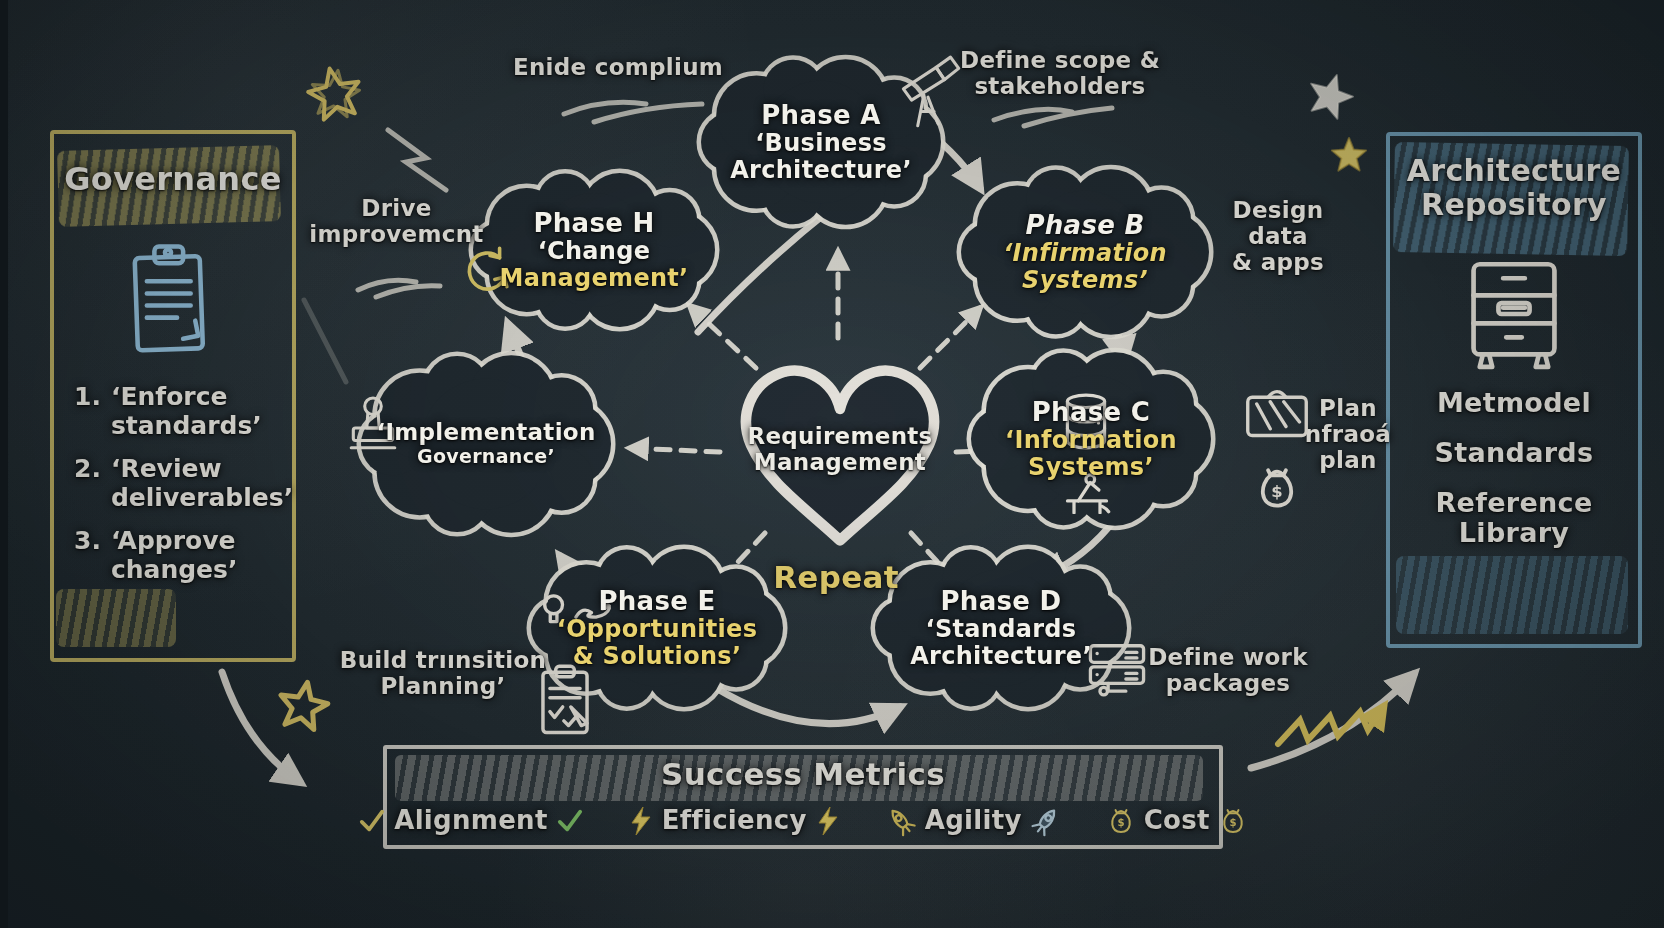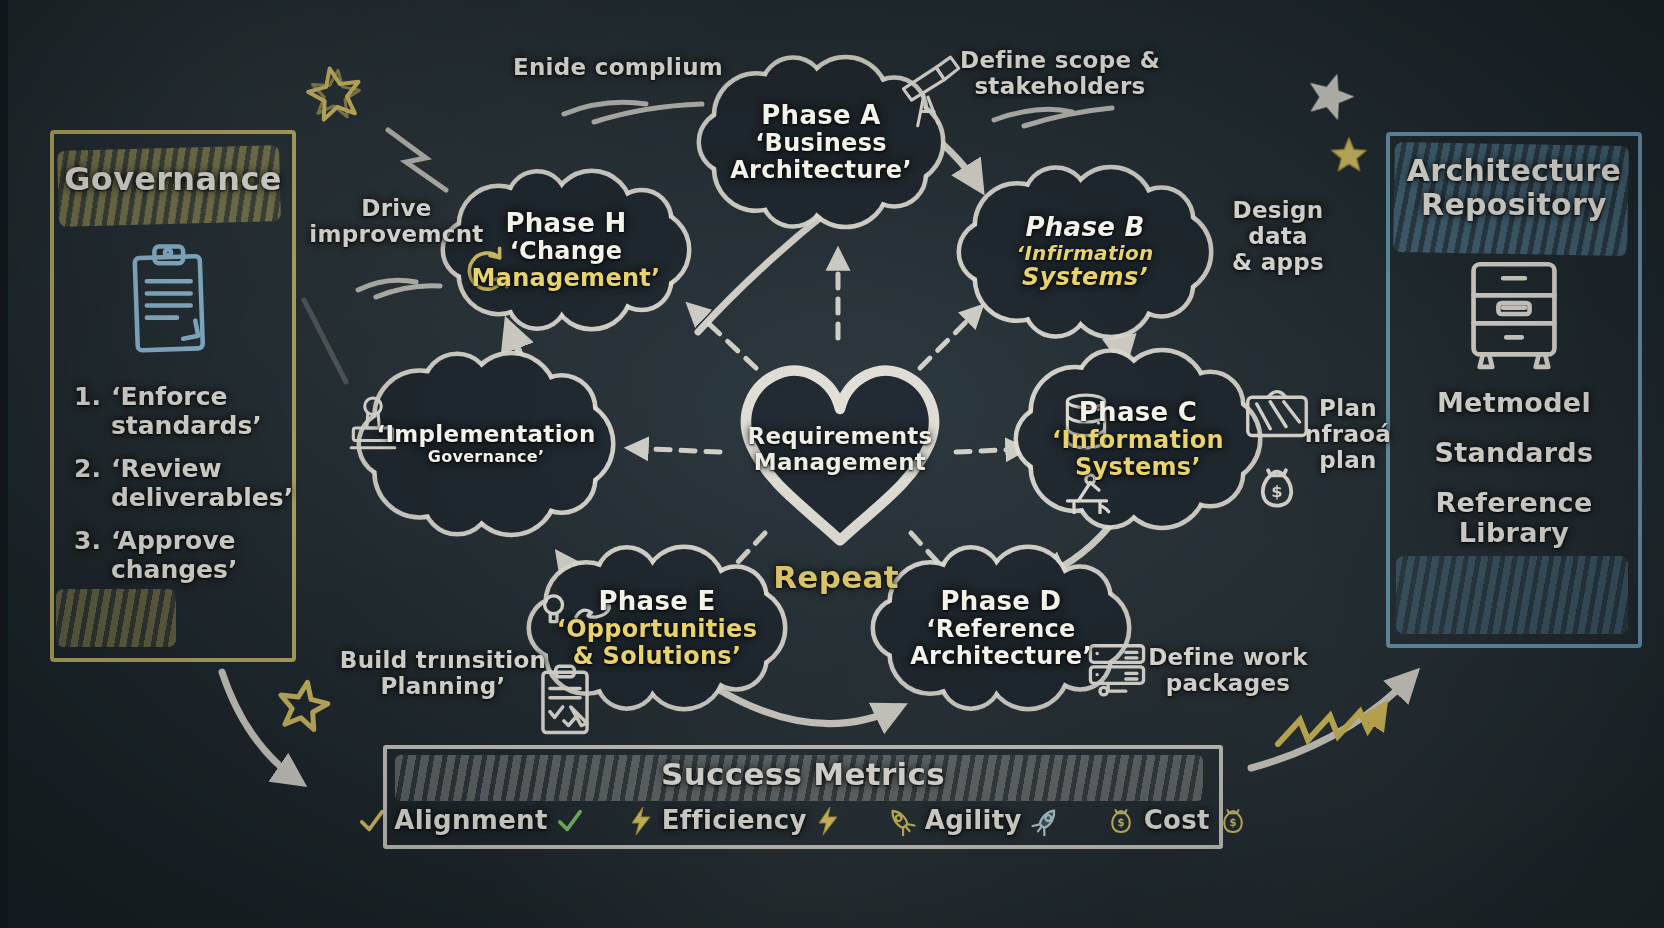--- a/index.html
+++ b/index.html
@@ -160,21 +160,21 @@
         <circle cx="198.19985765104525" cy="57.38967420281357" r="29.52" fill="#1f2930"></circle>
         <circle cx="125" cy="90" r="61.2" fill="#1f2930"></circle>
       </svg>
     <div class="cloud-text txt" style="font-size:26px;">
       <div class="w halo">Phase A</div>
       <div class="w halo" style="font-size:24px;">‘Business</div>
       <div class="w halo" style="font-size:24px;">Architecture’</div>
     </div>
   </div>
 
-  <div class="abs cloud-box" style="left:432px;top:166px;width:252px;height:168px;">
+  <div class="abs cloud-box" style="left:460px;top:166px;width:252px;height:168px;">
     <svg class="cloud" viewBox="0 0 252 168">
         <circle cx="209.368" cy="84" r="37.632000000000005" fill="#1f2930" stroke="#ece9e0" stroke-width="9" stroke-opacity=".93"></circle>
         <circle cx="201.6010200903501" cy="114.24037565994315" r="27.552" fill="#1f2930" stroke="#ece9e0" stroke-width="9" stroke-opacity=".93"></circle>
         <circle cx="151.7621287870506" cy="123.34330596609792" r="37.632000000000005" fill="#1f2930" stroke="#ece9e0" stroke-width="9" stroke-opacity=".93"></circle>
         <circle cx="97.12297990964991" cy="132.92995565035307" r="27.552" fill="#1f2930" stroke="#ece9e0" stroke-width="9" stroke-opacity=".93"></circle>
         <circle cx="58.55387121294939" cy="108.31550031683503" r="37.632000000000005" fill="#1f2930" stroke="#ece9e0" stroke-width="9" stroke-opacity=".93"></circle>
         <circle cx="32.55199999999999" cy="84" r="27.552" fill="#1f2930" stroke="#ece9e0" stroke-width="9" stroke-opacity=".93"></circle>
         <circle cx="58.553871212949375" cy="59.68449968316498" r="37.632000000000005" fill="#1f2930" stroke="#ece9e0" stroke-width="9" stroke-opacity=".93"></circle>
         <circle cx="97.1229799096499" cy="35.07004434964694" r="27.552" fill="#1f2930" stroke="#ece9e0" stroke-width="9" stroke-opacity=".93"></circle>
         <circle cx="151.76212878705059" cy="44.65669403390209" r="37.632000000000005" fill="#1f2930" stroke="#ece9e0" stroke-width="9" stroke-opacity=".93"></circle>
@@ -219,21 +219,21 @@
         <circle cx="61.301457910704414" cy="116.2622450724277" r="40.32000000000001" fill="#1f2930"></circle>
         <circle cx="34.519999999999996" cy="90" r="29.52" fill="#1f2930"></circle>
         <circle cx="61.3014579107044" cy="63.73775492757231" r="40.32000000000001" fill="#1f2930"></circle>
         <circle cx="99.80407437145496" cy="37.235384475944876" r="29.52" fill="#1f2930"></circle>
         <circle cx="154.85854208929558" cy="47.50679485193254" r="40.32000000000001" fill="#1f2930"></circle>
         <circle cx="205.43592562854502" cy="57.38967420281357" r="29.52" fill="#1f2930"></circle>
         <circle cx="129" cy="90" r="61.2" fill="#1f2930"></circle>
       </svg>
     <div class="cloud-text txt" style="font-size:26px;">
       <div class="w halo">Phase B</div>
-      <div class="y halo" style="font-size:20px;">‘Infirmation</div>
+      <div class="y halo" style="font-size:24px;">‘Infirmation</div>
       <div class="y halo" style="font-size:24px;">Systems’</div>
     </div>
   </div>
 
   <div class="abs cloud-box" style="left:348px;top:348px;width:260px;height:192px;">
     <svg class="cloud" viewBox="0 0 260 192">
         <circle cx="211.992" cy="96" r="43.00800000000001" fill="#1f2930" stroke="#ece9e0" stroke-width="9" stroke-opacity=".93"></circle>
         <circle cx="205.65279717799007" cy="130.98027593442967" r="31.488000000000003" fill="#1f2930" stroke="#ece9e0" stroke-width="9" stroke-opacity=".93"></circle>
         <circle cx="155.3369214027907" cy="141.643104330037" r="43.00800000000001" fill="#1f2930" stroke="#ece9e0" stroke-width="9" stroke-opacity=".93"></circle>
         <circle cx="101.10320282200992" cy="152.5992753977572" r="31.488000000000003" fill="#1f2930" stroke="#ece9e0" stroke-width="9" stroke-opacity=".93"></circle>
@@ -251,25 +251,25 @@
         <circle cx="63.667078597209326" cy="124.20898982802038" r="43.00800000000001" fill="#1f2930"></circle>
         <circle cx="36.488" cy="96.00000000000001" r="31.488000000000003" fill="#1f2930"></circle>
         <circle cx="63.66707859720931" cy="67.79101017197964" r="43.00800000000001" fill="#1f2930"></circle>
         <circle cx="101.1032028220099" cy="39.400724602242825" r="31.488000000000003" fill="#1f2930"></circle>
         <circle cx="155.33692140279067" cy="50.356895669962995" r="43.00800000000001" fill="#1f2930"></circle>
         <circle cx="205.65279717799007" cy="61.01972406557032" r="31.488000000000003" fill="#1f2930"></circle>
         <circle cx="130" cy="96" r="65.28" fill="#1f2930"></circle>
       </svg>
     <div class="cloud-text txt" style="font-size:26px;">
       <div class="w halo" style="font-size:23px;">‘Implementation</div>
-      <div class="w halo" style="font-size:16px;">Governance’</div>
-    </div>
-  </div>
-
-  <div class="abs cloud-box" style="left:1005px;top:345px;width:250px;height:188px;">
+      <div class="w halo" style="font-size:19px;">Governance’</div>
+    </div>
+  </div>
+
+  <div class="abs cloud-box" style="left:958px;top:345px;width:250px;height:188px;">
     <svg class="cloud" viewBox="0 0 250 188">
         <circle cx="202.88799999999998" cy="94" r="42.11200000000001" fill="#1f2930" stroke="#ece9e0" stroke-width="9" stroke-opacity=".93"></circle>
         <circle cx="197.13842735442532" cy="128.19029255534858" r="30.832" fill="#1f2930" stroke="#ece9e0" stroke-width="9" stroke-opacity=".93"></circle>
         <circle cx="149.0687156578759" cy="138.59313793604716" r="42.11200000000001" fill="#1f2930" stroke="#ece9e0" stroke-width="9" stroke-opacity=".93"></circle>
         <circle cx="97.44557264557469" cy="149.32105543985648" r="30.832" fill="#1f2930" stroke="#ece9e0" stroke-width="9" stroke-opacity=".93"></circle>
         <circle cx="61.987284342124106" cy="121.56007490948949" r="42.11200000000001" fill="#1f2930" stroke="#ece9e0" stroke-width="9" stroke-opacity=".93"></circle>
         <circle cx="35.831999999999994" cy="94.00000000000001" r="30.832" fill="#1f2930" stroke="#ece9e0" stroke-width="9" stroke-opacity=".93"></circle>
         <circle cx="61.98728434212409" cy="66.43992509051053" r="42.11200000000001" fill="#1f2930" stroke="#ece9e0" stroke-width="9" stroke-opacity=".93"></circle>
         <circle cx="97.44557264557467" cy="38.67894456014351" r="30.832" fill="#1f2930" stroke="#ece9e0" stroke-width="9" stroke-opacity=".93"></circle>
         <circle cx="149.06871565787588" cy="49.40686206395284" r="42.11200000000001" fill="#1f2930" stroke="#ece9e0" stroke-width="9" stroke-opacity=".93"></circle>
@@ -346,21 +346,21 @@
         <circle cx="60.2336654680346" cy="110.96441523536592" r="38.528" fill="#1f2930"></circle>
         <circle cx="33.208" cy="86" r="28.208" fill="#1f2930"></circle>
         <circle cx="60.23366546803457" cy="61.03558476463408" r="38.528" fill="#1f2930"></circle>
         <circle cx="100.78061008608512" cy="35.79182439174625" r="28.208" fill="#1f2930"></circle>
         <circle cx="158.0303345319654" cy="45.606727639912236" r="38.528" fill="#1f2930"></circle>
         <circle cx="210.11538991391484" cy="54.969640960975745" r="28.208" fill="#1f2930"></circle>
         <circle cx="131" cy="86" r="58.480000000000004" fill="#1f2930"></circle>
       </svg>
     <div class="cloud-text txt" style="font-size:26px;">
       <div class="w halo">Phase D</div>
-      <div class="w halo" style="font-size:24px;">‘Reference</div>
+      <div class="w halo" style="font-size:24px;">‘Standards</div>
       <div class="w halo" style="font-size:24px;">Architecture’</div>
     </div>
   </div>
 
   <div class="abs" style="left:726px;top:352px;width:212px;height:205px;">
     <svg class="abs" style="left:0;top:0;width:100%;height:100%;" viewBox="0 0 100 95">
       <path d="M50,26 C47,13 34,5 22,9 C8,14 2,29 8,43 C16,61 34,73 50,88 C66,73 84,61 92,43 C98,29 92,14 78,9 C66,5 53,13 50,26 Z" fill="#1f2930" stroke="#ece9e0" stroke-width="5" stroke-linejoin="round" opacity=".97"></path>
     </svg>
     <div class="abs txt w halo" style="left:0;top:72px;width:100%;font-size:23px;">
       <div>Requirements</div>

